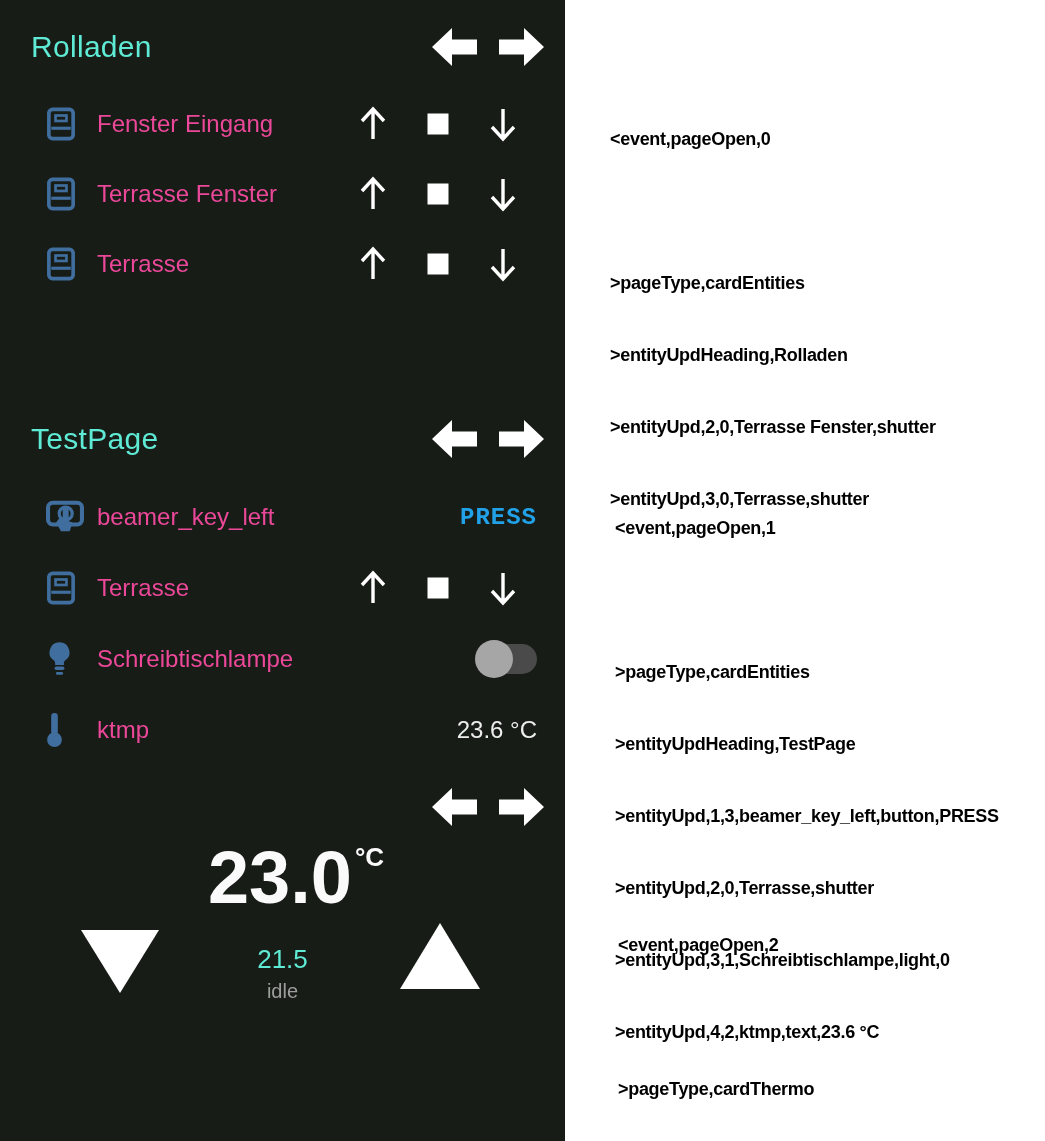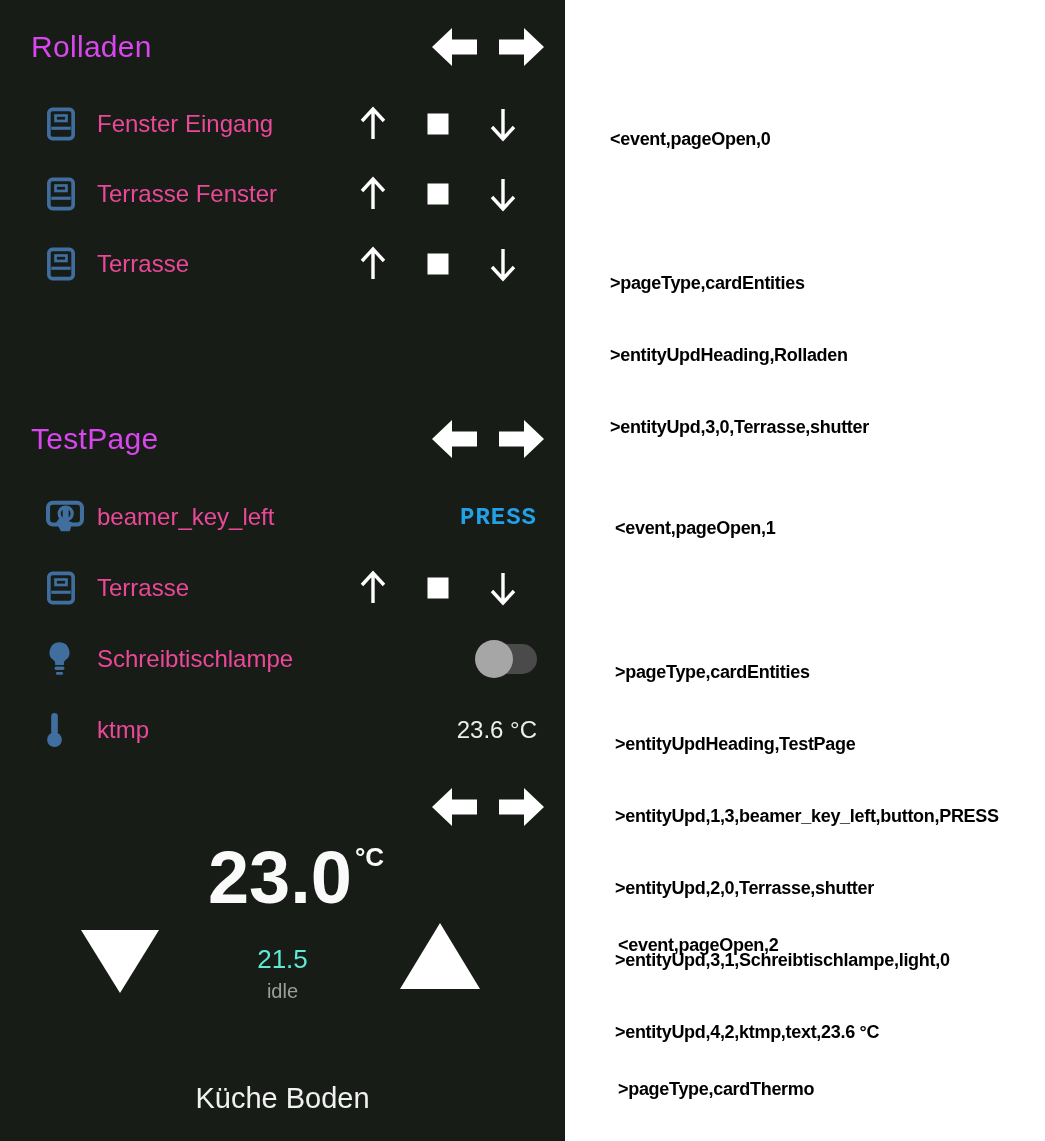--- a/index.html
+++ b/index.html
@@ -4,21 +4,21 @@
 <style>
   html,body{margin:0;padding:0;background:#fff;}
   .stage{position:relative;width:1045px;height:1141px;background:#ffffff;overflow:hidden;
          font-family:"Liberation Sans", sans-serif;}
   .panel{position:absolute;left:0;top:0;width:565px;height:1141px;background:#181c17;}
   .card{position:absolute;left:0;width:565px;}
   #card-0{top:0;height:392px;}
   #card-1{top:392px;height:368px;}
   #card-2{top:760px;height:381px;}
   .card-title{position:absolute;left:31px;top:28px;font-size:30px;line-height:38px;
-              font-weight:400;color:#d946ef;letter-spacing:.3px;}
+              font-weight:400;color:#5eead4;letter-spacing:.3px;}
   .nav-arrows{position:absolute;top:28px;right:21px;display:flex;gap:22px;}
   .nav-btn{width:45px;height:38px;cursor:pointer;}
   .rows{position:absolute;top:89px;left:0;width:565px;}
   .row{position:relative;height:70px;}
   #card-1 .row{height:71px;}
   .row-icon{position:absolute;left:46px;top:50%;transform:translateY(-50%);
             color:#406f9f;display:flex;}
   .row-label{position:absolute;left:97px;top:50%;transform:translateY(-50%);
              font-size:24px;color:#ec4899;white-space:nowrap;}
   .ctl{position:absolute;top:50%;transform:translate(-50%,-50%);display:flex;}
@@ -240,30 +240,30 @@
             <polygon points="45,19 25,0 25,11.5 0,11.5 0,26.5 25,26.5 25,38" fill="#fff"></polygon>
           </svg>
       </div>
       <div class="thermo-temp">
         <span class="big">23.0</span><span class="unit">°C</span>
       </div>
       <div class="thermo-target">21.5</div>
       <div class="thermo-state">idle</div>
       <div class="tri tri-down"></div>
       <div class="tri tri-up"></div>
-      <div class="thermo-title">Küche Boden</div>
     </div>
 
   </div>
 
   <div class="ann" id="ann-0">
     <div class="ann-line">&lt;event,pageOpen,0</div>
     <div class="ann-line"></div>
     <div class="ann-line">&gt;pageType,cardEntities</div>
     <div class="ann-line">&gt;entityUpdHeading,Rolladen</div>
+    <div class="ann-line">&gt;entityUpd,2,0,Terrasse Fenster,shutter</div>
     <div class="ann-line">&gt;entityUpd,3,0,Terrasse,shutter</div>
   </div>
 
   <div class="ann" id="ann-1">
     <div class="ann-line">&lt;event,pageOpen,1</div>
     <div class="ann-line"></div>
     <div class="ann-line">&gt;pageType,cardEntities</div>
     <div class="ann-line">&gt;entityUpdHeading,TestPage</div>
     <div class="ann-line">&gt;entityUpd,1,3,beamer_key_left,button,PRESS</div>
     <div class="ann-line">&gt;entityUpd,2,0,Terrasse,shutter</div>

